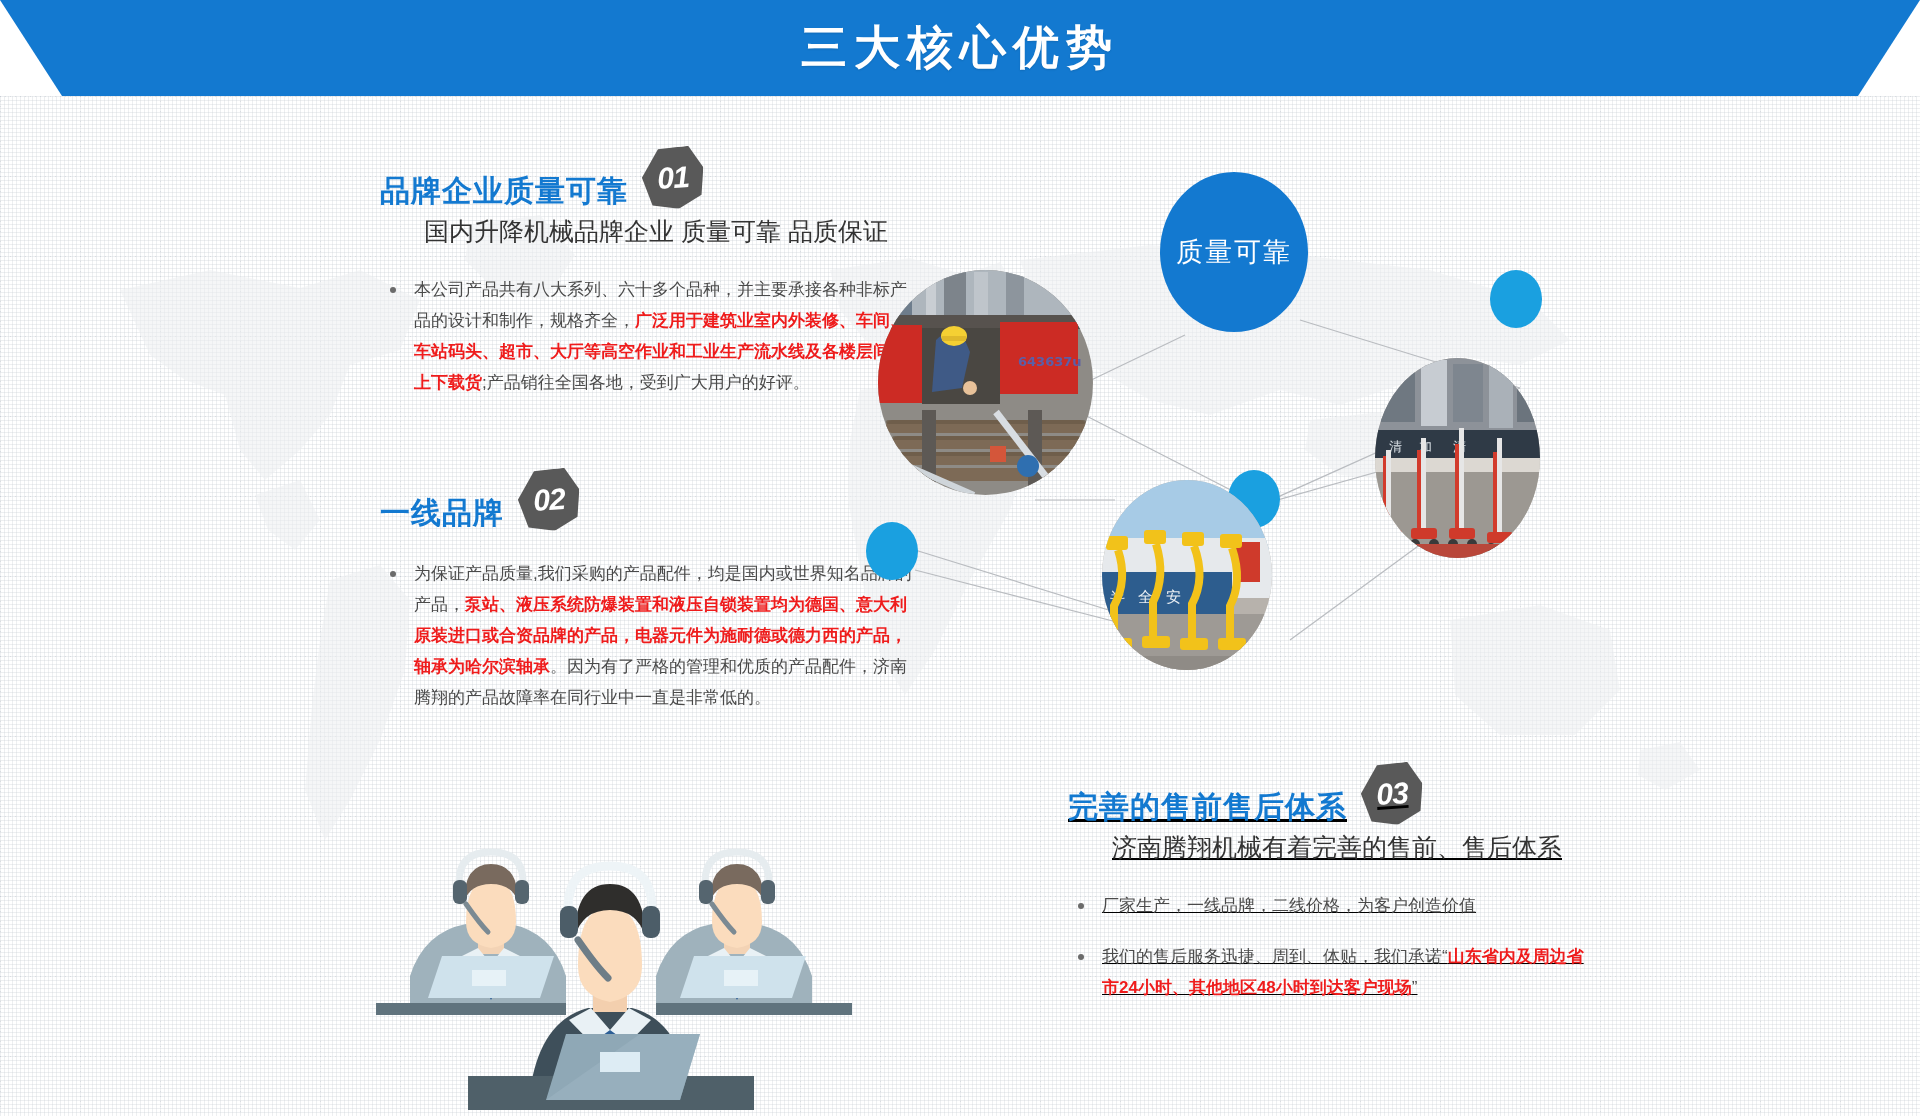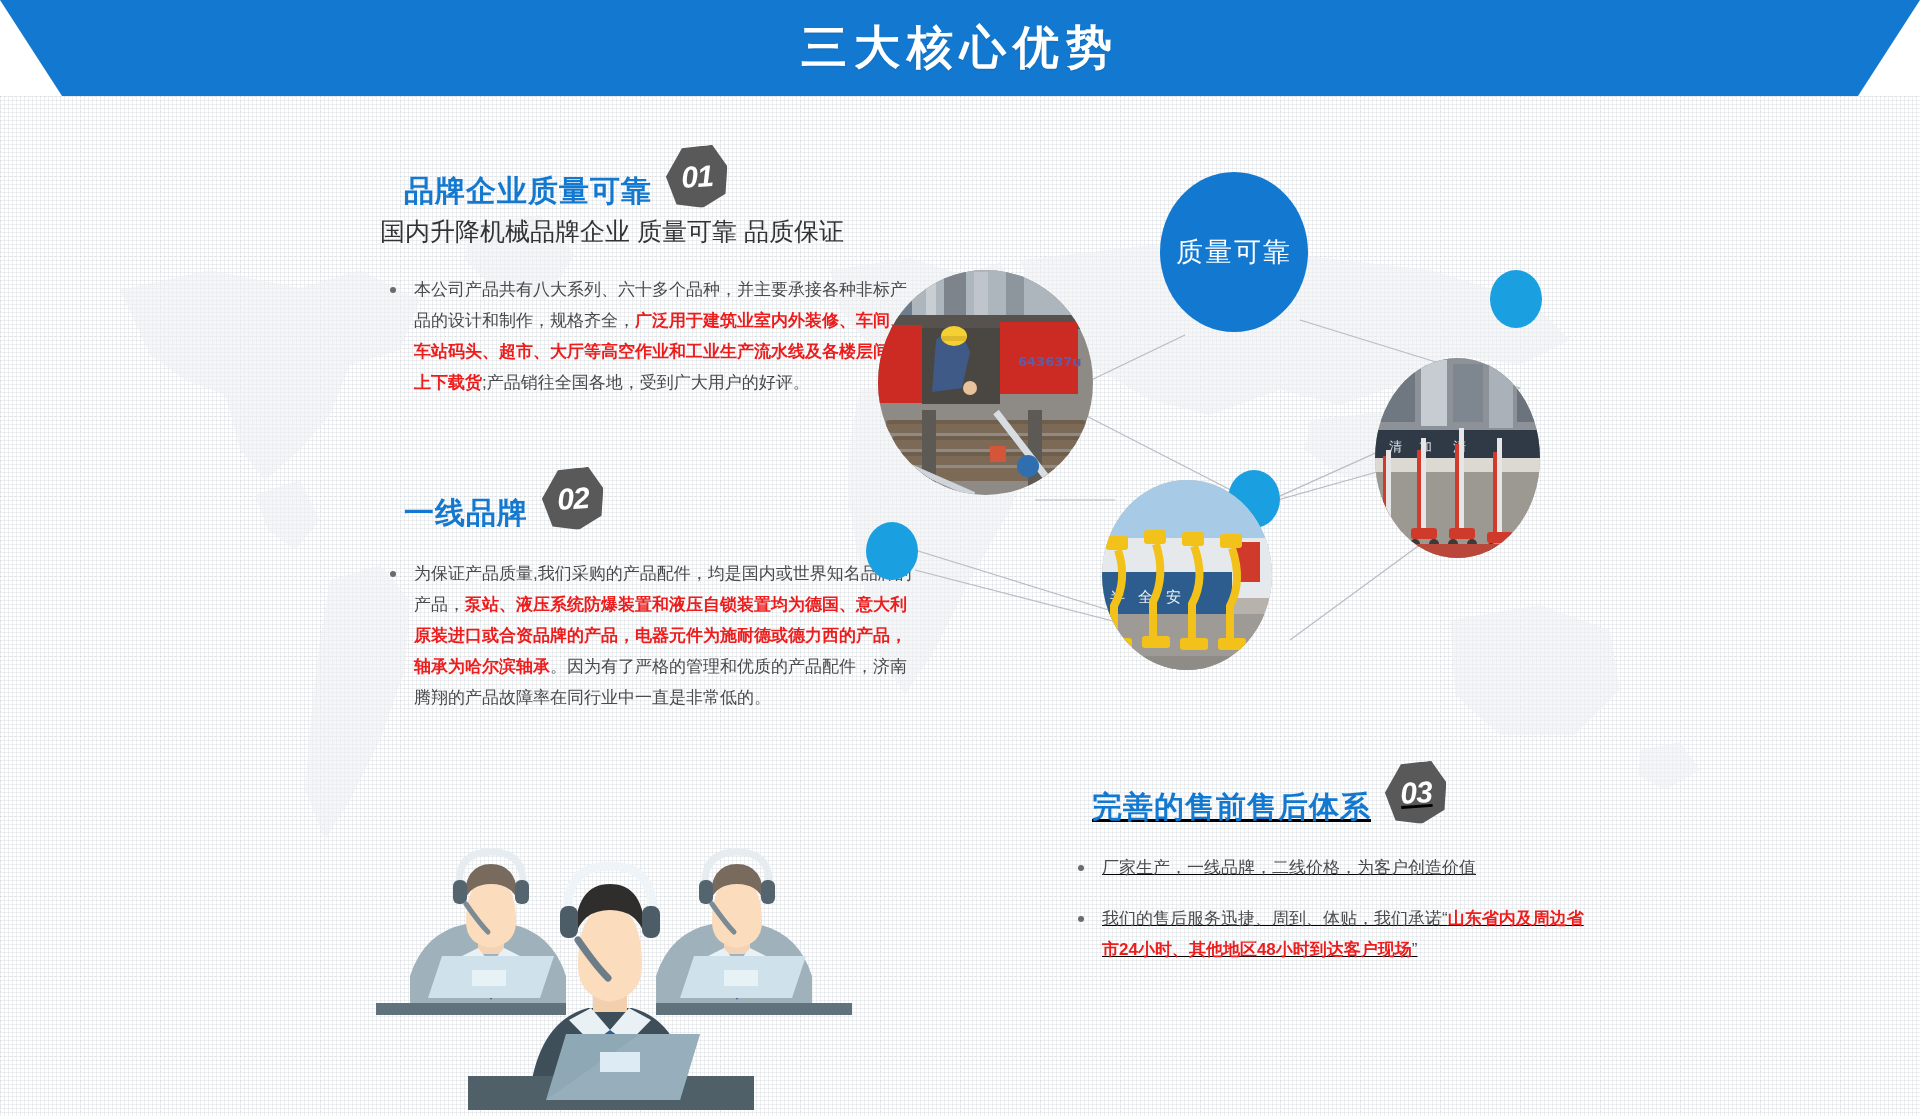--- a/index.html
+++ b/index.html
@@ -68,37 +68,38 @@
   #header-title{
     position:absolute; inset:0;
     display:flex; align-items:center; justify-content:center;
     color:#ffffff;
     font-size:46px; font-weight:bold; letter-spacing:7px;
     text-shadow:0 1px 2px rgba(0,0,0,.12);
   }
 
   
   .section{ position:absolute; }
-  .sec-head{ position:relative; display:flex; align-items:flex-start;margin-left:24px; }
+  .sec-head{ position:relative; display:flex; align-items:center; }
   .sec-title{
     color:#1379d0; font-size:30px; font-weight:bold; letter-spacing:1px;
     line-height:38px; white-space:nowrap;
   }
   .badge{
     width:62px; height:62px; margin-left:14px; margin-top:-26px;
     background:#595959;
     clip-path: polygon(29% 2%, 78% 0%, 100% 36%, 94% 80%, 56% 100%, 14% 92%, 0% 46%);
     display:flex; align-items:center; justify-content:center;
     color:#ffffff; font-size:30px; font-weight:bold; font-style:italic;
     letter-spacing:-1px;
     transform:rotate(-4deg);
   }
   .sec-sub{
     color:#333333; font-size:25px; line-height:34px; margin-top:4px;
     white-space:nowrap;
+    margin-left:44px;
   }
   .bullets{ margin-top:26px; }
   .bullet{
     position:relative; padding-left:34px; margin-bottom:20px;
     font-size:17px; line-height:31px; color:#4a4a4a;
   }
   .bullet::before{
     content:""; position:absolute; left:10px; top:13px;
     width:6px; height:6px; border-radius:50%; background:#6b6b6b;
   }
@@ -174,20 +175,21 @@
   <div class="bullets">
     <div class="bullet"><span>为保证产品质量,我们采购的产品配件，均是国内或世界知名品牌的产品，</span><span class="hl">泵站、液压系统防爆装置和液压自锁装置均为德国、意大利原装进口或合资品牌的产品，电器元件为施耐德或德力西的产品，轴承为哈尔滨轴承</span><span>。因为有了严格的管理和优质的产品配件，济南腾翔的产品故障率在同行业中一直是非常低的。</span></div>
   </div>
 </div>
 
 <div class="section" style="left:1068px; top:788px; width:520px;text-decoration:underline;">
   <div class="sec-head">
     <div class="sec-title">完善的售前售后体系</div>
     <div class="badge">03</div>
   </div>
+  <div class="sec-sub">济南腾翔机械有着完善的售前、售后体系</div>
   <div class="bullets">
     <div class="bullet"><span>厂家生产，一线品牌，二线价格，为客户创造价值</span></div>
     <div class="bullet"><span>我们的售后服务迅捷、周到、体贴，我们承诺“</span><span class="hl">山东省内及周边省市24小时、其他地区48小时到达客户现场</span><span>”</span></div>
   </div>
 </div>
 
 <div id="network">
   <svg id="net-lines" viewBox="0 0 740 520">
     <g stroke="#b9bcc0" stroke-width="1.2" fill="none">
       <line x1="325" y1="185" x2="200" y2="245"></line>

